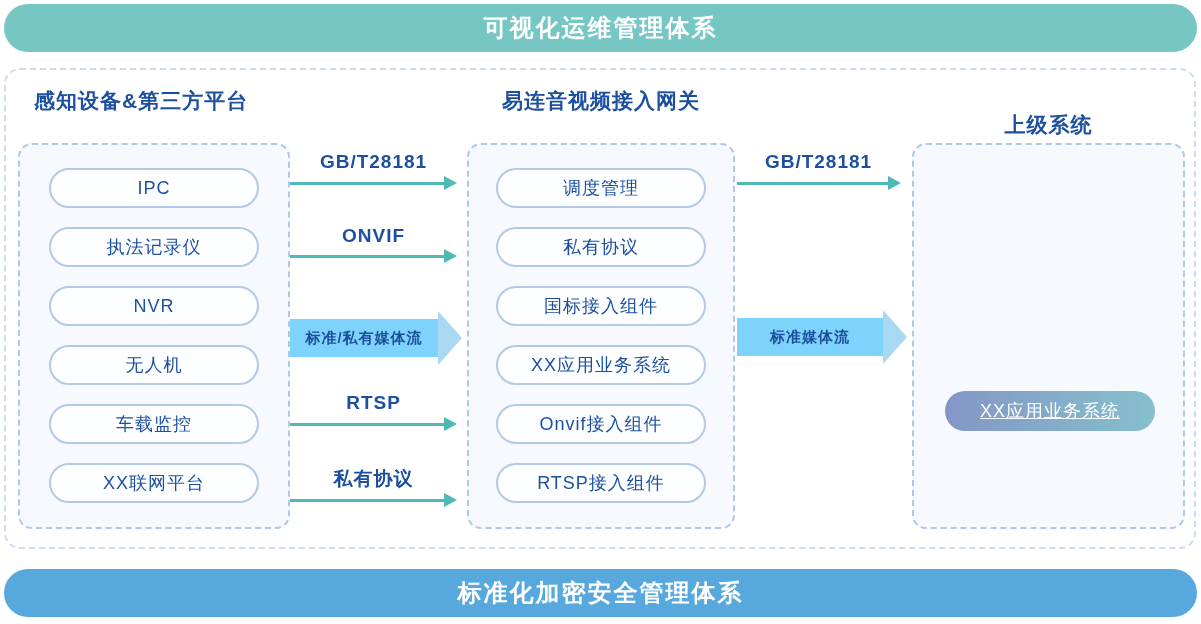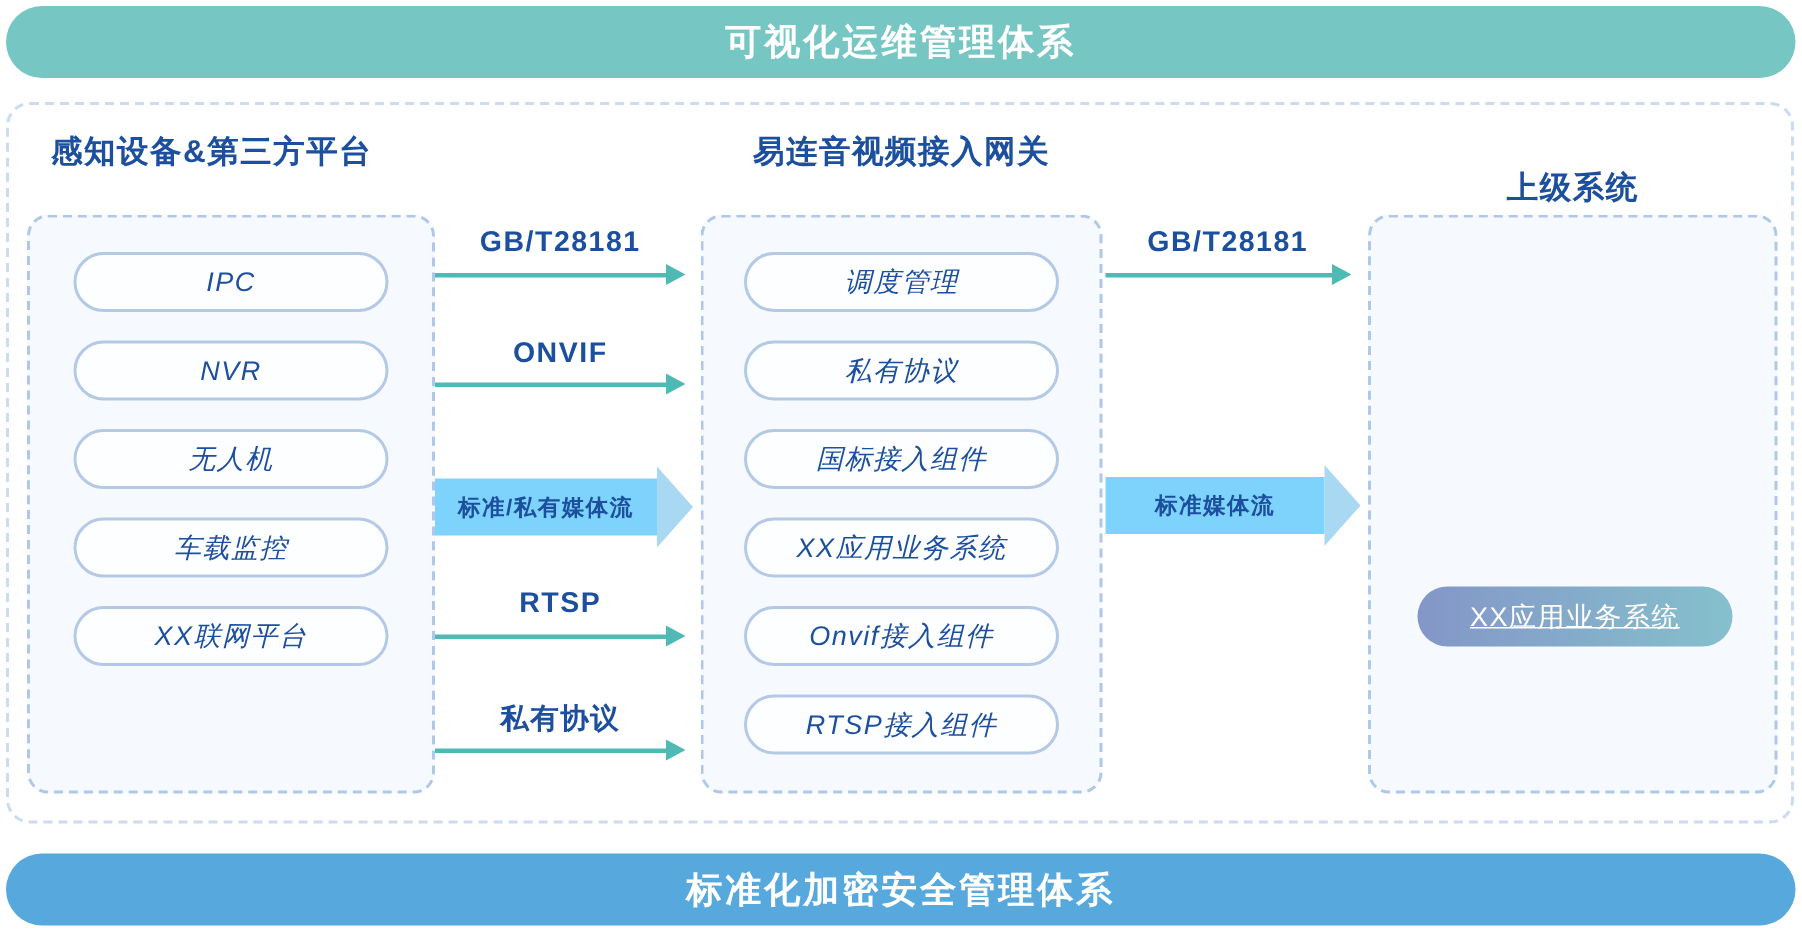--- a/index.html
+++ b/index.html
@@ -29,21 +29,21 @@
   .inner-box { position:absolute; top:143px; height:386px; border:2px dashed #AFC8E8;
                border-radius:14px; background:#F6F9FD; }
   .inner-box.left  { left:18px;  width:272px; }
   .inner-box.middle{ left:467px; width:268px; }
   .inner-box.right { left:912px; width:273px; }
   .inner-box.stack { display:flex; flex-direction:column; align-items:center;
                      padding-top:23px; gap:19px; }
 
   .pill { width:210px; height:40px; border:2px solid #B3C9E6; border-radius:20px;
           background:#FDFEFF; color:#1D4F9F; font-size:18px; font-weight:500;
-          display:flex; align-items:center; justify-content:center; letter-spacing:1px;font-style:italic; }
+          display:flex; align-items:center; justify-content:center; letter-spacing:1px; }
 
   .grad-pill { position:absolute; left:31px; width:210px; height:40px; border-radius:20px;
                background:linear-gradient(90deg,#8496C8 0%,#85C0CC 100%);
                color:#ffffff; font-size:18px; display:flex; align-items:center;
                justify-content:center; letter-spacing:1px; }
   .grad-pill.p1 { top:105px; }
   .grad-pill.p2 { top:246px;text-decoration:underline; }
 
   
   .arrow-label { position:absolute; text-align:center; font-size:19px; font-weight:bold;
@@ -71,20 +71,21 @@
   </div>
 
   <div class="outer-frame"></div>
 
   <div class="col-title left">感知设备&amp;第三方平台</div>
   <div class="col-title middle">易连音视频接入网关</div>
   <div class="col-title right">上级系统</div>
 
   <div class="inner-box left stack">
     <div class="pill">IPC</div>
+    <div class="pill">执法记录仪</div>
     <div class="pill">NVR</div>
     <div class="pill">无人机</div>
     <div class="pill">车载监控</div>
     <div class="pill">XX联网平台</div>
   </div>
 
   <div class="inner-box middle stack">
     <div class="pill">调度管理</div>
     <div class="pill">私有协议</div>
     <div class="pill">国标接入组件</div>

